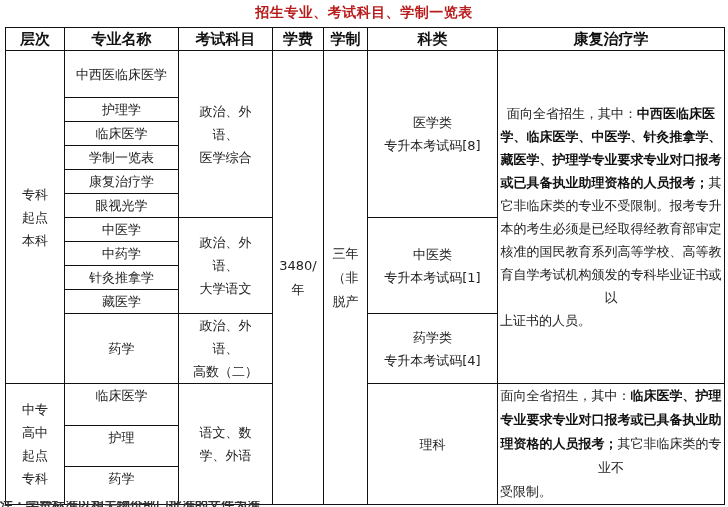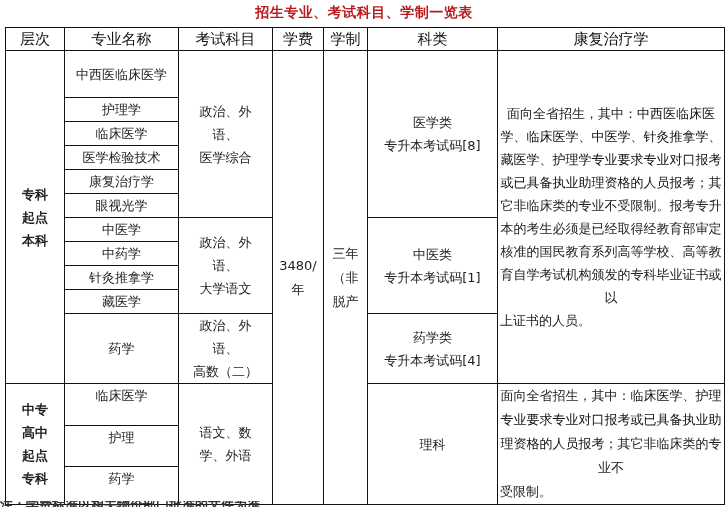--- a/index.html
+++ b/index.html
@@ -4,24 +4,24 @@
 <style>
   html, body { margin: 0; padding: 0; background: #ffffff; }
   body { width: 728px; height: 507px; overflow: hidden; position: relative;
          font-family: "DejaVu Sans", "Liberation Sans", sans-serif; color: #222; }
   .title { position: absolute; left: 0; top: 4px; width: 728px; text-align: center;
            font-size: 14px; font-weight: bold; color: #b91c1c; letter-spacing: 0.5px; }
   table.main { position: absolute; left: 5px; top: 27px; border-collapse: collapse;
                table-layout: fixed; width: 719px; }
   table.main td { border: 1.5px solid #111; padding: 0 2px; text-align: center;
                   vertical-align: middle; font-size: 13px; line-height: 23px; color: #222; }
-  table.main tr.head td { font-size: 15px; font-weight: normal; height: 22px; line-height: 22px; color: #111; }
-  .level { font-weight: bold; font-size: 13px; line-height: 26px; }
+  table.main tr.head td { font-size: 15px; font-weight: bold; height: 22px; line-height: 22px; color: #111; }
+  .level { font-weight: normal; font-size: 13px; line-height: 26px; }
   .scope { text-align: left; font-size: 12.5px; line-height: 23.5px; padding: 0 3px; }
-  .scope b { font-weight: normal; color: #111; }
+  .scope b { font-weight: bold; color: #111; }
   .center { text-align: left; display: block; }
   .pre { white-space: pre-line; }
   .footer { position: absolute; left: 0; top: 501px; width: 400px; height: 6px; overflow: hidden; }
   .footer span { display: block; font-size: 13px; line-height: 13px; font-weight: bold; color: #333; margin-top: -3px; }
 </style>
 </head>
 <body>
 
 <div class="title">招生专业、考试科目、学制一览表</div>
 
@@ -65,21 +65,21 @@
       <span>面向全省招生，其中：</span><b>中西医临床医学、临床医学、中医学、针灸推拿学、藏医学、护理学专业要求专业对口报考或已具备执业助理资格的人员报考；</b><span>其它非临床类的专业不受限制。报考专升本的考生必须是已经取得经教育部审定核准的国民教育系列高等学校、高等教育自学考试机构颁发的专科毕业证书或以</span><span class="center">上证书的人员。</span>
     </td>
   </tr>
   <tr style="height:24px">
     <td>护理学</td>
   </tr>
   <tr style="height:24px">
     <td>临床医学</td>
   </tr>
   <tr style="height:24px">
-    <td>医学检验技术</td>
+    <td>学制一览表</td>
   </tr>
   <tr style="height:24px">
     <td>康复治疗学</td>
   </tr>
   <tr style="height:24px">
     <td>眼视光学</td>
   </tr>
 
   <tr style="height:24px">
     <td>中医学</td>

